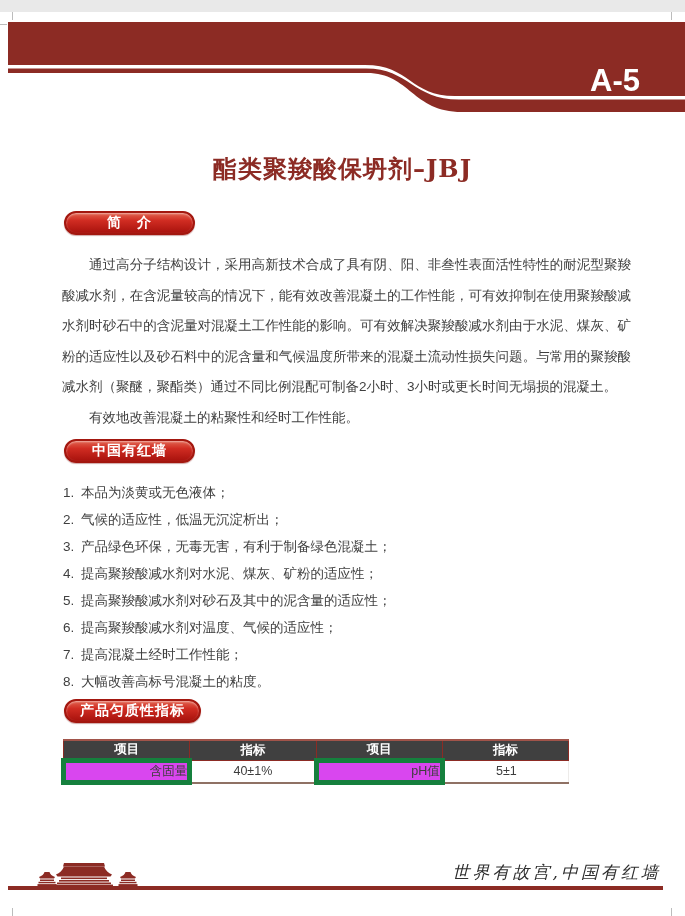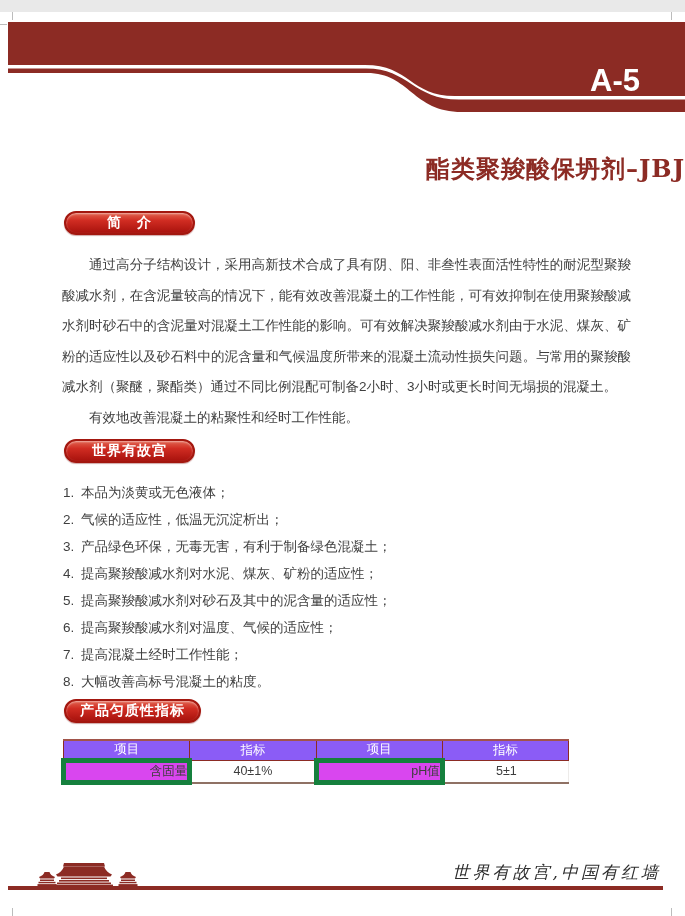--- a/index.html
+++ b/index.html
@@ -6,21 +6,21 @@
   html,body { background:#e9e9e9; }
   .page {
     position:relative; width:685px; height:916px; margin:12px auto;
     background:#ffffff; overflow:hidden;
     font-family:"Liberation Sans","DejaVu Sans",sans-serif;
   }
   
   .banner-svg { position:absolute; top:0; left:0; display:block; }
   
   .doc-title {
-    position:absolute; top:141px; left:0; width:100%; text-align:right;
+    position:absolute; top:141px; left:0; width:100%; text-align:center;
     font-family:"DejaVu Serif","Liberation Serif",serif;
     font-weight:bold; font-size:24px; color:#8c2b24; letter-spacing:1px;
   }
   
   .badge {
     position:absolute; left:64px; min-width:131px; height:24px;
     padding:0 14px; border-radius:13px;
     display:flex; align-items:center; justify-content:center;
     color:#fff; font-size:14px; font-weight:bold; letter-spacing:1px;
     background:linear-gradient(180deg,#e2634f 0%,#d02c22 38%,#a8120d 100%);
@@ -41,21 +41,21 @@
   .features-list { position:absolute; left:63px; top:467px; width:562px; font-size:13.5px; color:#3f3f3f; }
   .feature-item { height:27px; line-height:27px; display:flex; }
   .feature-no   { width:18px; flex:0 0 auto; }
   
   .spec-table {
     position:absolute; left:61px; top:727px; width:508px;
     border-collapse:collapse; font-size:12.5px; table-layout:fixed;
     border-top:2px solid #a1544a; border-bottom:2px solid #8f7164;
   }
   .spec-table th {
-    background:#8b5cf6; color:#fff; font-weight:normal; height:19px;
+    background:#404040; color:#fff; font-weight:bold; height:19px;
     text-align:center; border:1px solid #8c2b24;
   }
   .spec-table td { height:19px; text-align:center; color:#3d3d3d; }
   .spec-table td.gray  { background:#d946ef; border:5px solid #15803d;text-align:right; }
   .spec-table td.white { background:#ffffff; border:1px solid #edebe9; }
   
   .palace-svg { position:absolute; left:33px; top:851px; display:block; }
   .footer-line { position:absolute; left:8px; top:874px; width:655px; height:4px; background:#8c2b24; }
   .footer-slogan {
     position:absolute; right:24px; top:849px; width:300px; text-align:right;
@@ -93,21 +93,21 @@
 
   <div class="badge badge-intro">
     <span>简　介</span>
   </div>
   <div class="intro-text">
     <p>通过高分子结构设计，采用高新技术合成了具有阴、阳、非叁性表面活性特性的耐泥型聚羧酸减水剂，在含泥量较高的情况下，能有效改善混凝土的工作性能，可有效抑制在使用聚羧酸减水剂时砂石中的含泥量对混凝土工作性能的影响。可有效解决聚羧酸减水剂由于水泥、煤灰、矿粉的适应性以及砂石料中的泥含量和气候温度所带来的混凝土流动性损失问题。与常用的聚羧酸减水剂（聚醚，聚酯类）通过不同比例混配可制备2小时、3小时或更长时间无塌损的混凝土。</p>
     <p>有效地改善混凝土的粘聚性和经时工作性能。</p>
   </div>
 
   <div class="badge badge-features">
-    <span>世界有故宫</span>
+    <span>中国有红墙</span>
   </div>
   <div class="features-list">
     <div class="feature-item">
       <span class="feature-no">1.</span>
       <span>本品为淡黄或无色液体；</span>
     </div>
     <div class="feature-item">
       <span class="feature-no">2.</span>
       <span>气候的适应性，低温无沉淀析出；</span>
     </div>

